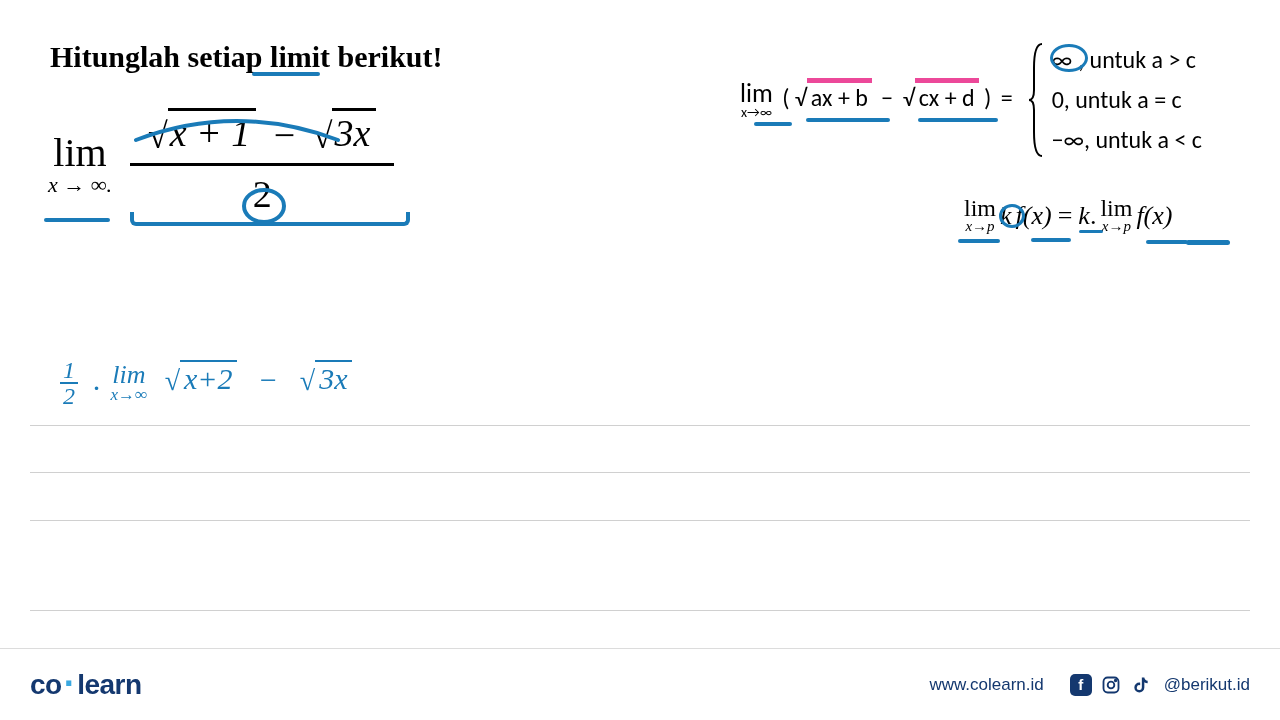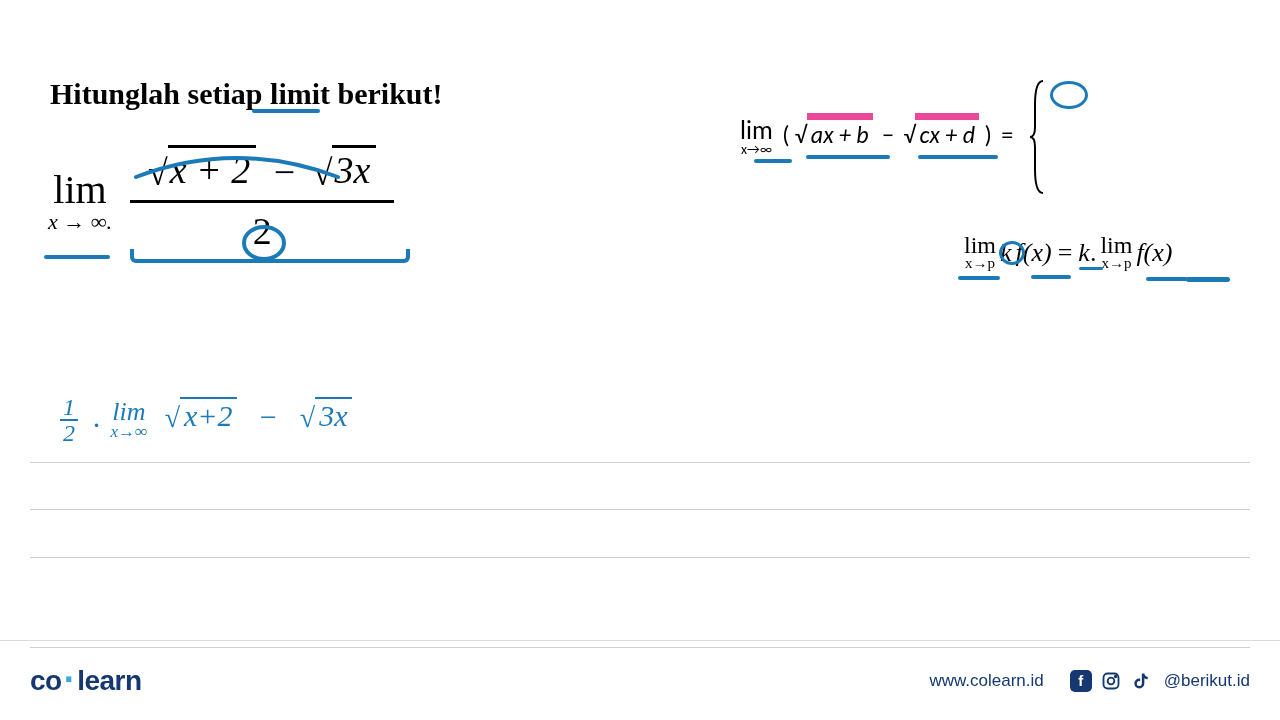--- a/index.html
+++ b/index.html
@@ -4,21 +4,21 @@
   <style>
     * { margin: 0; padding: 0; box-sizing: border-box; }
     body {
       width: 1280px;
       height: 720px;
       background: #ffffff;
       font-family: "Times New Roman", serif;
       position: relative;
       overflow: hidden;
     }
-    .content { padding: 40px 50px 0 50px; position: relative; height: 650px; margin-top: 37px; }
+    .content { padding: 40px 50px 0 50px; position: relative; height: 650px; }
     .title {
       font-size: 30px;
       font-weight: bold;
       margin-bottom: 28px;
       position: relative;
       display: inline-block;
     }
     
     .underline-limit {
       position: absolute;
@@ -83,42 +83,42 @@
       border-bottom-left-radius: 6px;
       border-bottom-right-radius: 6px;
     }
 
     
     .rule-box { position: absolute; top: 40px; left: 740px; font-family: Calibri, Arial, sans-serif; font-size: 24px; }
     .rule-lim { display: inline-block; text-align: center; line-height: 1; vertical-align: middle; margin-right: 4px; }
     .rule-lim .t { font-size: 26px; font-family: Calibri, sans-serif; }
     .rule-lim .s { font-size: 14px; }
     .rule-sq .radical2 { font-size: 24px; }
-    .rule-sq .ov { border-top: 7px solid #ec4899; padding: 0 4px; display: inline-block; font-style: italic; }
+    .rule-sq .ov { border-top: 5px solid #ec4899; padding: 0 4px; display: inline-block; }
     .brace-svg { display: inline-block; vertical-align: middle; margin-left: 6px; margin-right: 2px; }
     .cases { display: inline-block; vertical-align: middle; }
     .case-row { height: 40px; line-height: 40px; }
 
     
     .u-rule-inf { position: absolute; width: 38px; height: 4px; background: #1a7bb8; border-radius:2px; left: 754px; top: 122px; }
     .u-rule-sq1 { position: absolute; width: 84px; height: 4px; background: #1a7bb8; border-radius:2px; left: 806px; top: 118px; }
     .u-rule-sq2 { position: absolute; width: 80px; height: 4px; background: #1a7bb8; border-radius:2px; left: 918px; top: 118px; }
     .circle-inf {
       position: absolute;
       border: 3px solid #1a7bb8;
       border-radius: 50%;
       width: 38px; height: 28px;
       left: 1050px; top: 44px;
     }
 
     
     .scalar-rule { position: absolute; top: 198px; left: 960px; font-family: "Times New Roman", serif; font-size: 26px; font-style: italic; display: flex; align-items: center; }
     .scalar-rule .lim2 { display: inline-block; text-align: center; font-style: normal; margin: 0 4px; line-height: 0.9; }
     .scalar-rule .lim2 .t { font-size: 24px; }
-    .scalar-rule .lim2 .s { font-size: 15px; }
+    .scalar-rule .lim2 .s { font-size: 15px; font-style: italic; }
     .normal { font-style: normal; }
 
     .circle-k { position: absolute; border: 3px solid #1a7bb8; border-radius: 50%; width: 26px; height: 24px; left: 999px; top: 204px; }
     .u-sr-p1 { position: absolute; width: 42px; height: 4px; background: #1a7bb8; border-radius:2px; left: 958px; top: 239px; }
     .u-sr-fx { position: absolute; width: 40px; height: 4px; background: #1a7bb8; border-radius:2px; left: 1031px; top: 238px; }
     .u-sr-eq { position: absolute; width: 24px; height: 3px; background: #1a7bb8; border-radius:2px; left: 1079px; top: 230px; }
     .u-sr-p2 { position: absolute; width: 42px; height: 4px; background: #1a7bb8; border-radius:2px; left: 1146px; top: 240px; }
     .u-sr-fx2 { position: absolute; width: 44px; height: 5px; background: #1a7bb8; border-radius:3px; left: 1186px; top: 240px; }
 
     
@@ -138,21 +138,21 @@
     .l1 { top: 425px; }
     .l2 { top: 472px; }
     .l3 { top: 520px; }
     .l4 { top: 610px; }
 
     
     .footer {
       position: absolute;
       bottom: 0;
       left: 0; right: 0;
-      height: 80px;
+      height: 72px;
       border-top: 1px solid #dcdcdc;
       display: flex;
       align-items: center;
       padding: 0 30px;
       font-family: Arial, sans-serif;
     }
     .logo { font-size: 28px; font-weight: 700; letter-spacing: -0.5px; }
     .logo .co { color: #14386f; }
     .logo .dot { color: #3aa8e0; font-size: 36px; line-height: 0; vertical-align: -2px; padding: 0 2px;}
     .logo .learn { color: #14386f; }
@@ -173,21 +173,21 @@
   <div class="title">Hitunglah setiap limit berikut!</div>
   <div class="underline-limit"></div>
 
   <div class="main-limit">
     <div class="lim-block">
       <div class="lim-text">lim</div>
       <div class="lim-sub">x → ∞.</div>
     </div>
     <div class="fraction">
       <div class="frac-top">
-        <span class="sqrt"><span class="radical">√</span><span class="overline">x  +  2</span></span>
+        <span class="sqrt"><span class="radical">√</span><span class="overline">x  +  1</span></span>
         <span style="padding: 0 8px;">−</span>
         <span class="sqrt"><span class="radical">√</span><span class="overline">3x</span></span>
       </div>
       <div class="frac-bot">2</div>
     </div>
   </div>
 
   <svg class="arc-over">
     <path d="M 8 36 Q 108 -2 210 36" stroke="#1a7bb8" stroke-width="4" fill="none" stroke-linecap="round"></path>
   </svg>
@@ -203,20 +203,25 @@
     </span>
     <span>(</span>
     <span class="rule-sq"><span class="radical2">√</span><span class="ov">ax + b</span></span>
     <span style="padding:0 4px;">−</span>
     <span class="rule-sq"><span class="radical2">√</span><span class="ov">cx + d</span></span>
     <span>)</span>
     <span style="padding:0 4px;">=</span>
     <svg class="brace-svg" width="16" height="120" viewBox="0 0 16 120">
       <path d="M 14 4 Q 6 4 6 28 L 6 50 Q 6 60 1 60 Q 6 60 6 70 L 6 92 Q 6 116 14 116" stroke="#000" stroke-width="2" fill="none"></path>
     </svg>
+    <span class="cases">
+      <div class="case-row"><span>∞</span><span style="padding:0 0 0 6px;">, </span><span>untuk  a &gt; c</span></div>
+      <div class="case-row"><span>0,</span><span> </span><span>untuk  a = c</span></div>
+      <div class="case-row"><span>−∞,</span><span> </span><span>untuk  a &lt; c</span></div>
+    </span>
   </div>
 
   <div class="u-rule-inf"></div>
   <div class="u-rule-sq1"></div>
   <div class="u-rule-sq2"></div>
   <div class="circle-inf"></div>
 
   
   <div class="scalar-rule">
     <span class="lim2">

